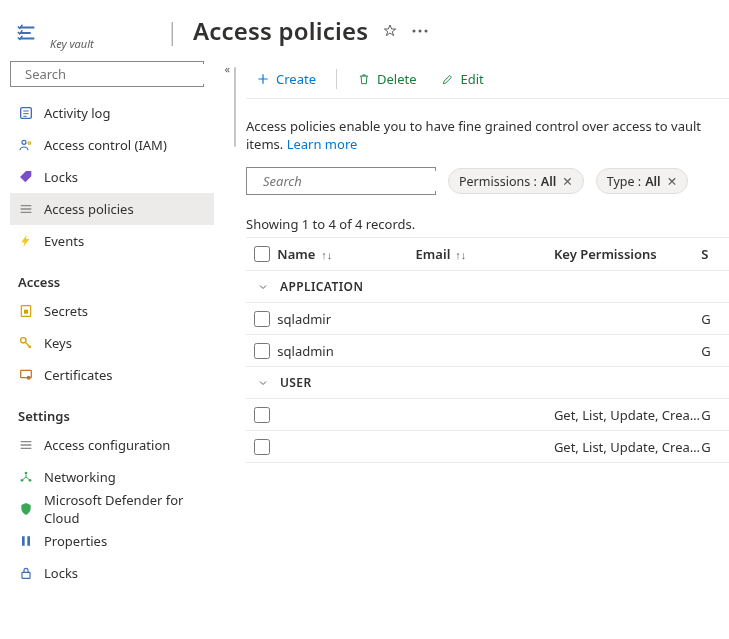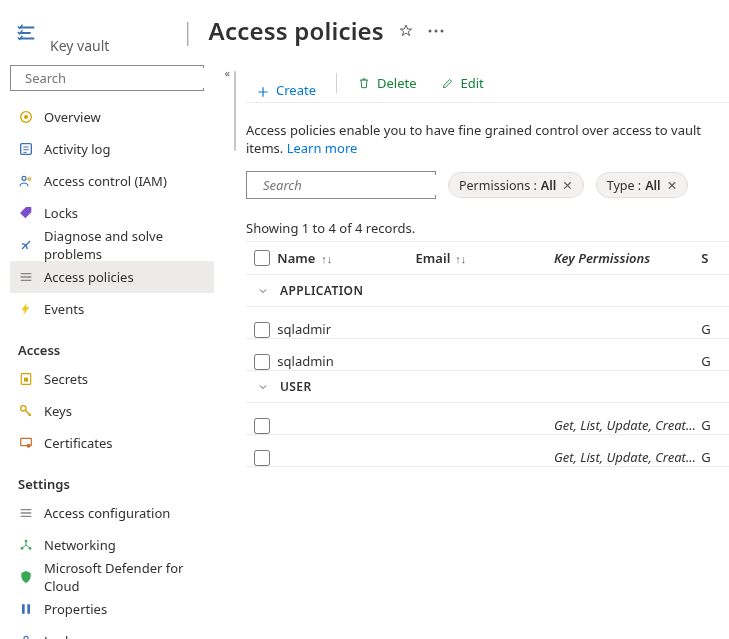--- a/index.html
+++ b/index.html
@@ -12,21 +12,21 @@
     --pill:#f3f2f1;
     --pill-border:#e1dfdd;
   }
   *{box-sizing:border-box;}
   html,body{margin:0;padding:0;height:100%;width:729px;font-family:"Segoe UI",system-ui,-apple-system,sans-serif;color:var(--text);font-size:13px;background:#fff;}
   svg{display:block;}
 
   
   .title-row{display:flex;align-items:flex-start;padding:14px 0 0 12px;}
   .kv-logo{width:30px;height:30px;display:flex;align-items:center;justify-content:center;margin-top:4px;margin-right:8px;}
-  .kv-sub{font-size:14px;color:var(--muted);padding-top:22px;}
+  .kv-sub{font-size:11px;color:var(--muted);padding-top:22px;font-style:italic;}
   .page-title{font-size:24px;font-weight:600;letter-spacing:.2px;color:#323130;padding-left:2px;display:flex;align-items:center;gap:14px;}
   .title-sep{color:#a19f9d;font-weight:300;}
   .title-icons{display:flex;align-items:center;gap:14px;color:#605e5c;}
   .star-btn,.more-btn{cursor:pointer;}
 
   
   .body{display:flex;width:729px;position:relative;}
   .sidebar{width:220px;flex:none;padding:10px 6px 20px 10px;position:relative;}
   .collapse-caret{position:absolute;right:-10px;top:10px;color:#605e5c;font-size:11px;cursor:pointer;}
   .divider-track{position:absolute;left:234px;top:16px;bottom:0;width:4px;}
@@ -40,21 +40,21 @@
 
   
   .nav-item{display:flex;align-items:center;height:32px;padding:0 8px;gap:10px;cursor:pointer;border-radius:0;}
   .nav-item.active{background:#edebe9;}
   .nav-icon{width:16px;height:16px;display:flex;align-items:center;justify-content:center;}
   .nav-group{font-weight:600;color:#323130;padding:16px 8px 4px 8px;font-size:13px;}
 
   
   .toolbar{display:flex;align-items:center;height:40px;border-bottom:1px solid var(--line);gap:4px;}
   .tbtn{display:flex;align-items:center;gap:6px;padding:0 10px;height:32px;cursor:pointer;color:var(--text);}
-  .tbtn.primary{color:var(--blue);align-items:flex-end;}
+  .tbtn.primary{color:var(--blue);}
   .tbtn.disabled{color:#15803d;cursor:default;}
   .tsep{width:1px;height:20px;background:var(--line2);margin:0 6px;}
 
   
   .desc{padding:18px 0 14px 0;font-size:13px;}
   .desc a{color:var(--blue);text-decoration:none;}
 
   
   .filter-row{display:flex;align-items:center;gap:12px;margin-bottom:10px;}
   .main-search{display:flex;align-items:center;border:1px solid #8a8886;height:28px;padding:0 8px;width:190px;}
@@ -71,22 +71,22 @@
   .col-chk{width:34px;display:flex;align-items:center;justify-content:center;}
   .col-name{width:150px;display:flex;align-items:center;gap:6px;}
   .col-email{width:150px;display:flex;align-items:center;gap:5px;}
   .col-kp{width:160px;}
   .col-sp{width:30px;}
   .sort-arrow{font-size:11px;color:#605e5c;}
 
   .group-row{display:flex;align-items:center;height:32px;border-bottom:1px solid var(--line);font-weight:600;font-size:12px;letter-spacing:.4px;}
   .group-row .chev{width:34px;display:flex;justify-content:center;color:#605e5c;}
 
-  .data-row{display:flex;align-items:flex-end;height:32px;border-bottom:1px solid var(--line);font-size:13px;}
-  .data-row .col-kp, .thead .col-kp{white-space:nowrap;overflow:hidden;text-overflow:ellipsis;font-style:italic;}
+  .data-row{display:flex;align-items:center;height:32px;border-bottom:1px solid var(--line);font-size:13px;}
+  .data-row .col-kp, .thead .col-kp{white-space:nowrap;overflow:hidden;text-overflow:ellipsis;}
 
   input.chk{width:16px;height:16px;margin:0;accent-color:var(--blue);border:1px solid #8a8886;}
 </style>
 </head>
 <body>
 
 <div class="title-row">
   <div class="kv-logo">
     <svg width="22" height="22" viewBox="0 0 24 24">
         <path d="M4 6h16M4 12h12M4 18h16" stroke="#3b6fb6" stroke-width="2" fill="none"></path>
@@ -123,29 +123,20 @@
           <circle cx="10" cy="10" r="6" fill="none" stroke="currentColor" stroke-width="2"></circle>
           <path d="M15 15l5 5" stroke="currentColor" stroke-width="2"></path>
         </svg>
       <input placeholder="Search" style="">
     </div>
 
     <div id="nav-root">
         <div class="nav-item">
           <span class="nav-icon">
             <svg width="16" height="16" viewBox="0 0 24 24">
-              <circle cx="12" cy="12" r="8" fill="none" stroke="#d1a300" stroke-width="2"></circle>
-              <circle cx="12" cy="12" r="3" fill="#d1a300"></circle>
-            </svg>
-          </span>
-          <span>Overview</span>
-        </div>
-        <div class="nav-item">
-          <span class="nav-icon">
-            <svg width="16" height="16" viewBox="0 0 24 24">
               <rect x="4" y="4" width="16" height="16" rx="2" fill="none" stroke="#3b6fb6" stroke-width="2"></rect>
               <path d="M8 9h8M8 13h8M8 17h5" stroke="#3b6fb6" stroke-width="1.5"></path>
             </svg>
           </span>
           <span>Activity log</span>
         </div>
         <div class="nav-item">
           <span class="nav-icon">
             <svg width="16" height="16" viewBox="0 0 24 24">
               <circle cx="9" cy="8" r="3" fill="none" stroke="#3b6fb6" stroke-width="1.8"></circle>
@@ -155,28 +146,20 @@
           </span>
           <span>Access control (IAM)</span>
         </div>
         <div class="nav-item">
           <span class="nav-icon">
             <svg width="16" height="16" viewBox="0 0 24 24">
               <path d="M3 12l9-9h8v8l-9 9z" fill="#7b4fc9"></path>
             </svg>
           </span>
           <span>Locks</span>
-        </div>
-        <div class="nav-item">
-          <span class="nav-icon">
-            <svg width="16" height="16" viewBox="0 0 24 24">
-              <path d="M6 18L18 6M14 18l-2-6-6-2" stroke="#3b6fb6" stroke-width="2" fill="none"></path>
-            </svg>
-          </span>
-          <span>Diagnose and solve problems</span>
         </div>
         <div class="nav-item active">
           <span class="nav-icon">
             <svg width="16" height="16" viewBox="0 0 24 24">
               <path d="M4 7h16M4 12h16M4 17h16" stroke="#8a8886" stroke-width="2"></path>
             </svg>
           </span>
           <span>Access policies</span>
         </div>
         <div class="nav-item">

